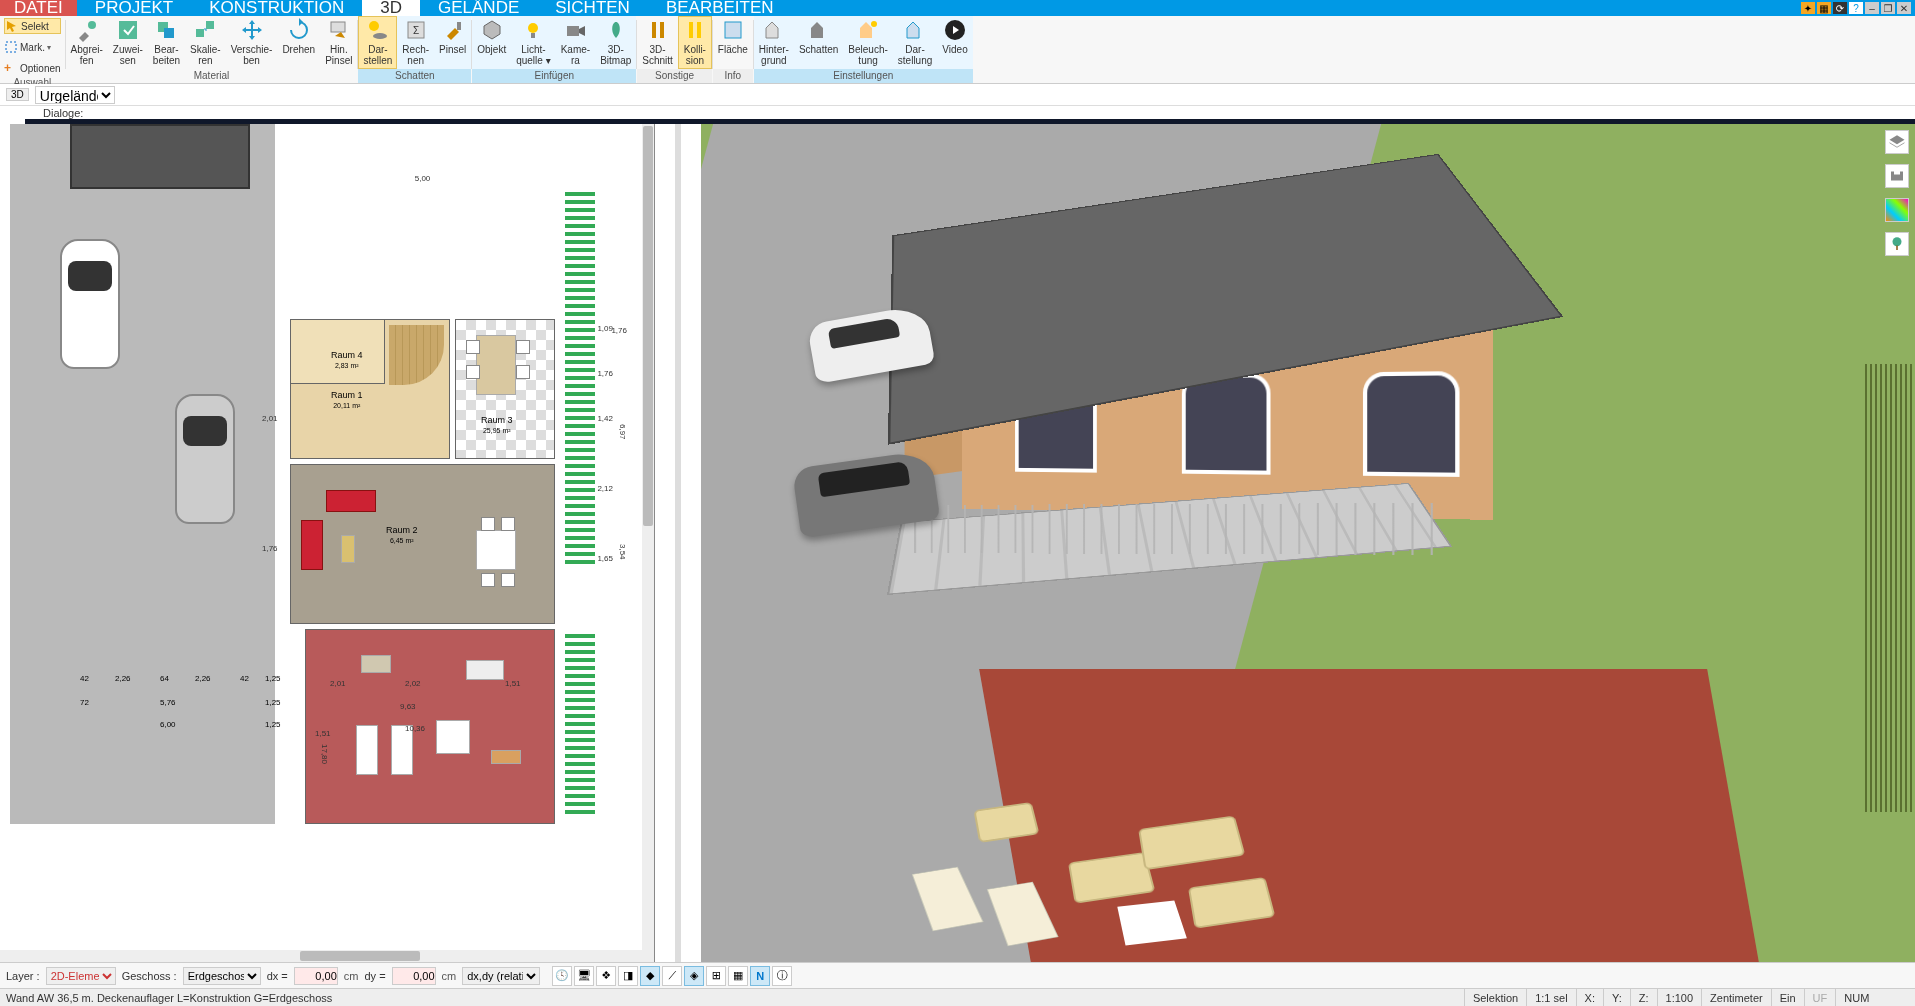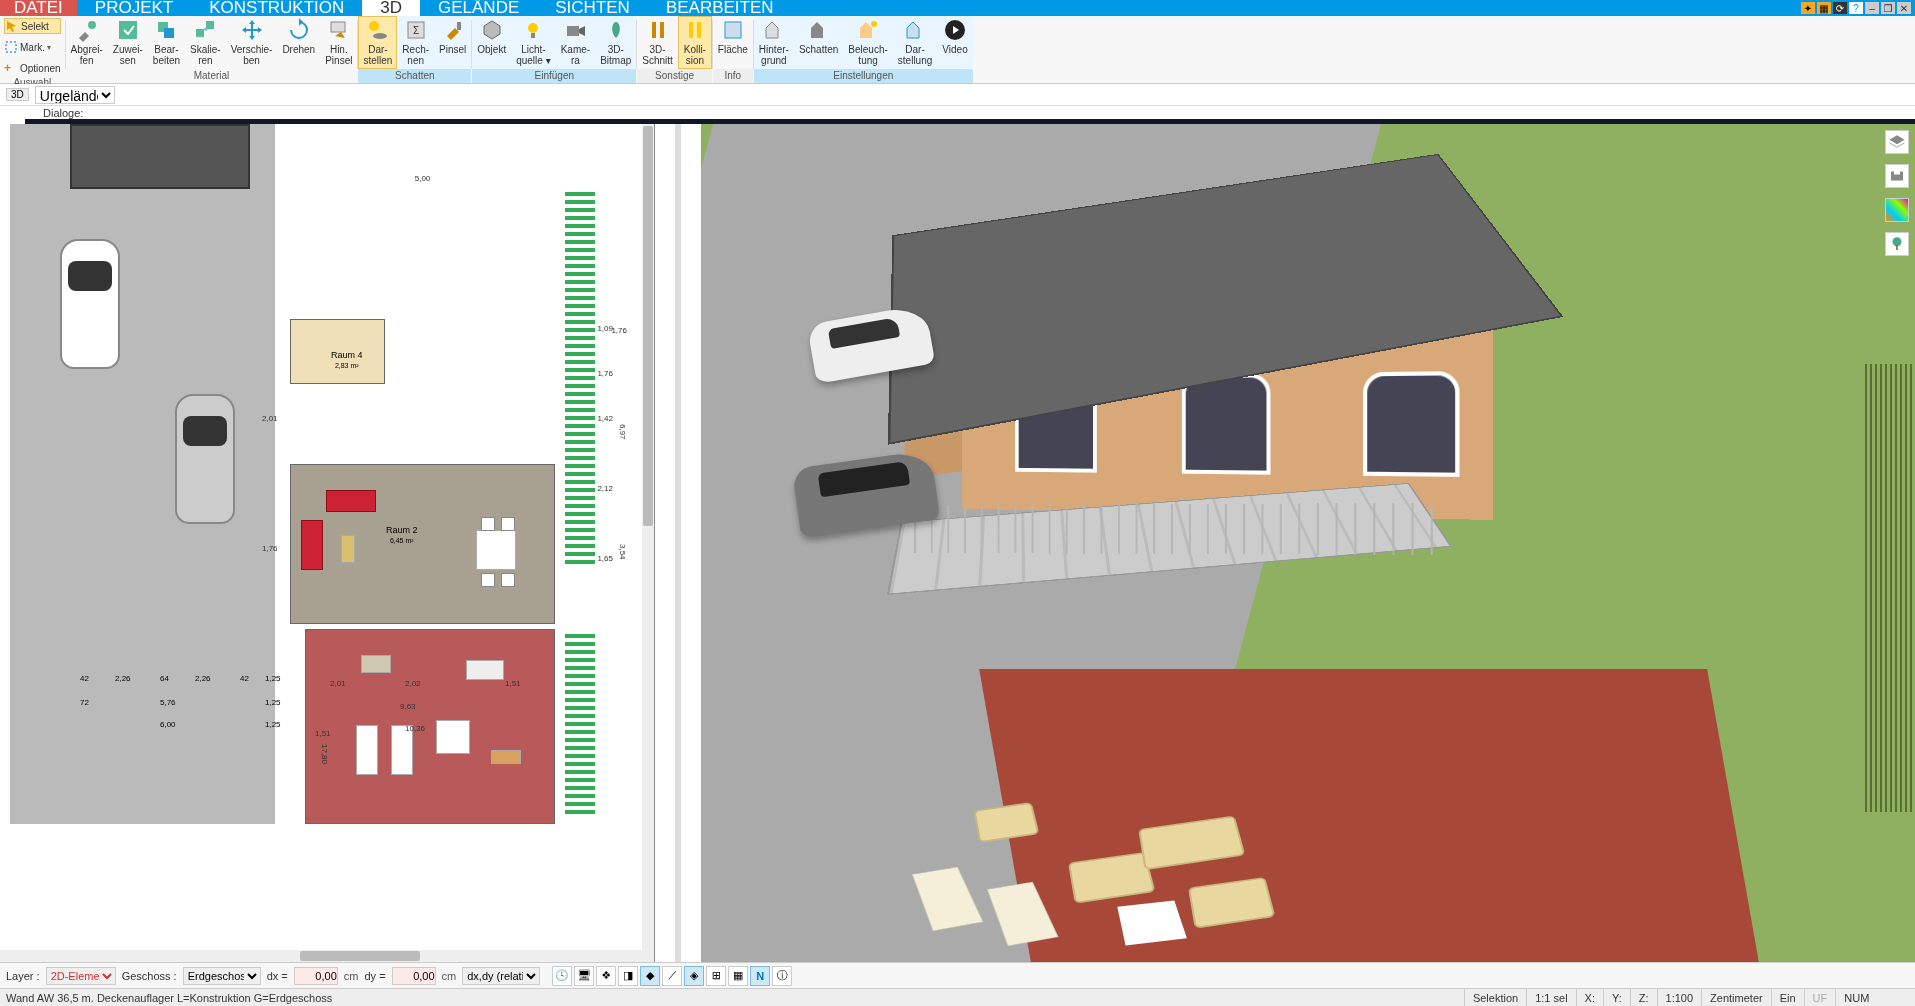--- a/index.html
+++ b/index.html
@@ -446,22 +446,34 @@
       <div class="car suv" style="left:175px; top:270px;">
           <div class="windshield"></div>
         </div>
 
       <div class="hedge" style="left:565px; top:65px; height:375px;"></div>
       <div class="hedge" style="left:565px; top:510px; height:180px;"></div>
 
       <div class="house">
         <div class="ruler" style="left:50%; top:-10px; transform:translateX(-50%);">5,00</div>
 
+        <div class="room r1">
+          <div class="stairs"></div>
+          <div class="rlabel" style="left:40px; top:70px;"><span>Raum 1</span><br><span style="font-size:7px;">20,11 m²</span></div>
+        </div>
         <div class="room r4">
           <div class="rlabel" style="left:40px; top:30px;"><span>Raum 4</span><br><span style="font-size:7px;">2,83 m²</span></div>
+        </div>
+        <div class="room r3">
+          <div class="rlabel" style="left:25px; top:95px;"><span>Raum 3</span><br><span style="font-size:7px;">25,95 m²</span></div>
+          <div class="table" style="left:20px; top:15px; width:40px; height:60px;"></div>
+          <div class="chair" style="left:10px;top:20px;"></div>
+            <div class="chair" style="left:10px;top:45px;"></div>
+          <div class="chair" style="left:60px;top:20px;"></div>
+            <div class="chair" style="left:60px;top:45px;"></div>
         </div>
         <div class="room r2">
           <div class="sofa-red" style="left:35px; top:25px; width:50px; height:22px;"></div>
           <div class="sofa-red" style="left:10px; top:55px; width:22px; height:50px;"></div>
           <div class="table" style="left:50px; top:70px; width:14px; height:28px; background:#d9c070;"></div>
           <div class="rlabel" style="left:95px; top:60px;"><span>Raum 2</span><br><span style="font-size:7px;">6,45 m²</span></div>
           <div class="table" style="left:185px; top:65px; width:40px; height:40px; background:#fff;"></div>
           <div class="chair" style="left:190px;top:52px;"></div>
             <div class="chair" style="left:210px;top:52px;"></div>
           <div class="chair" style="left:190px;top:108px;"></div>

